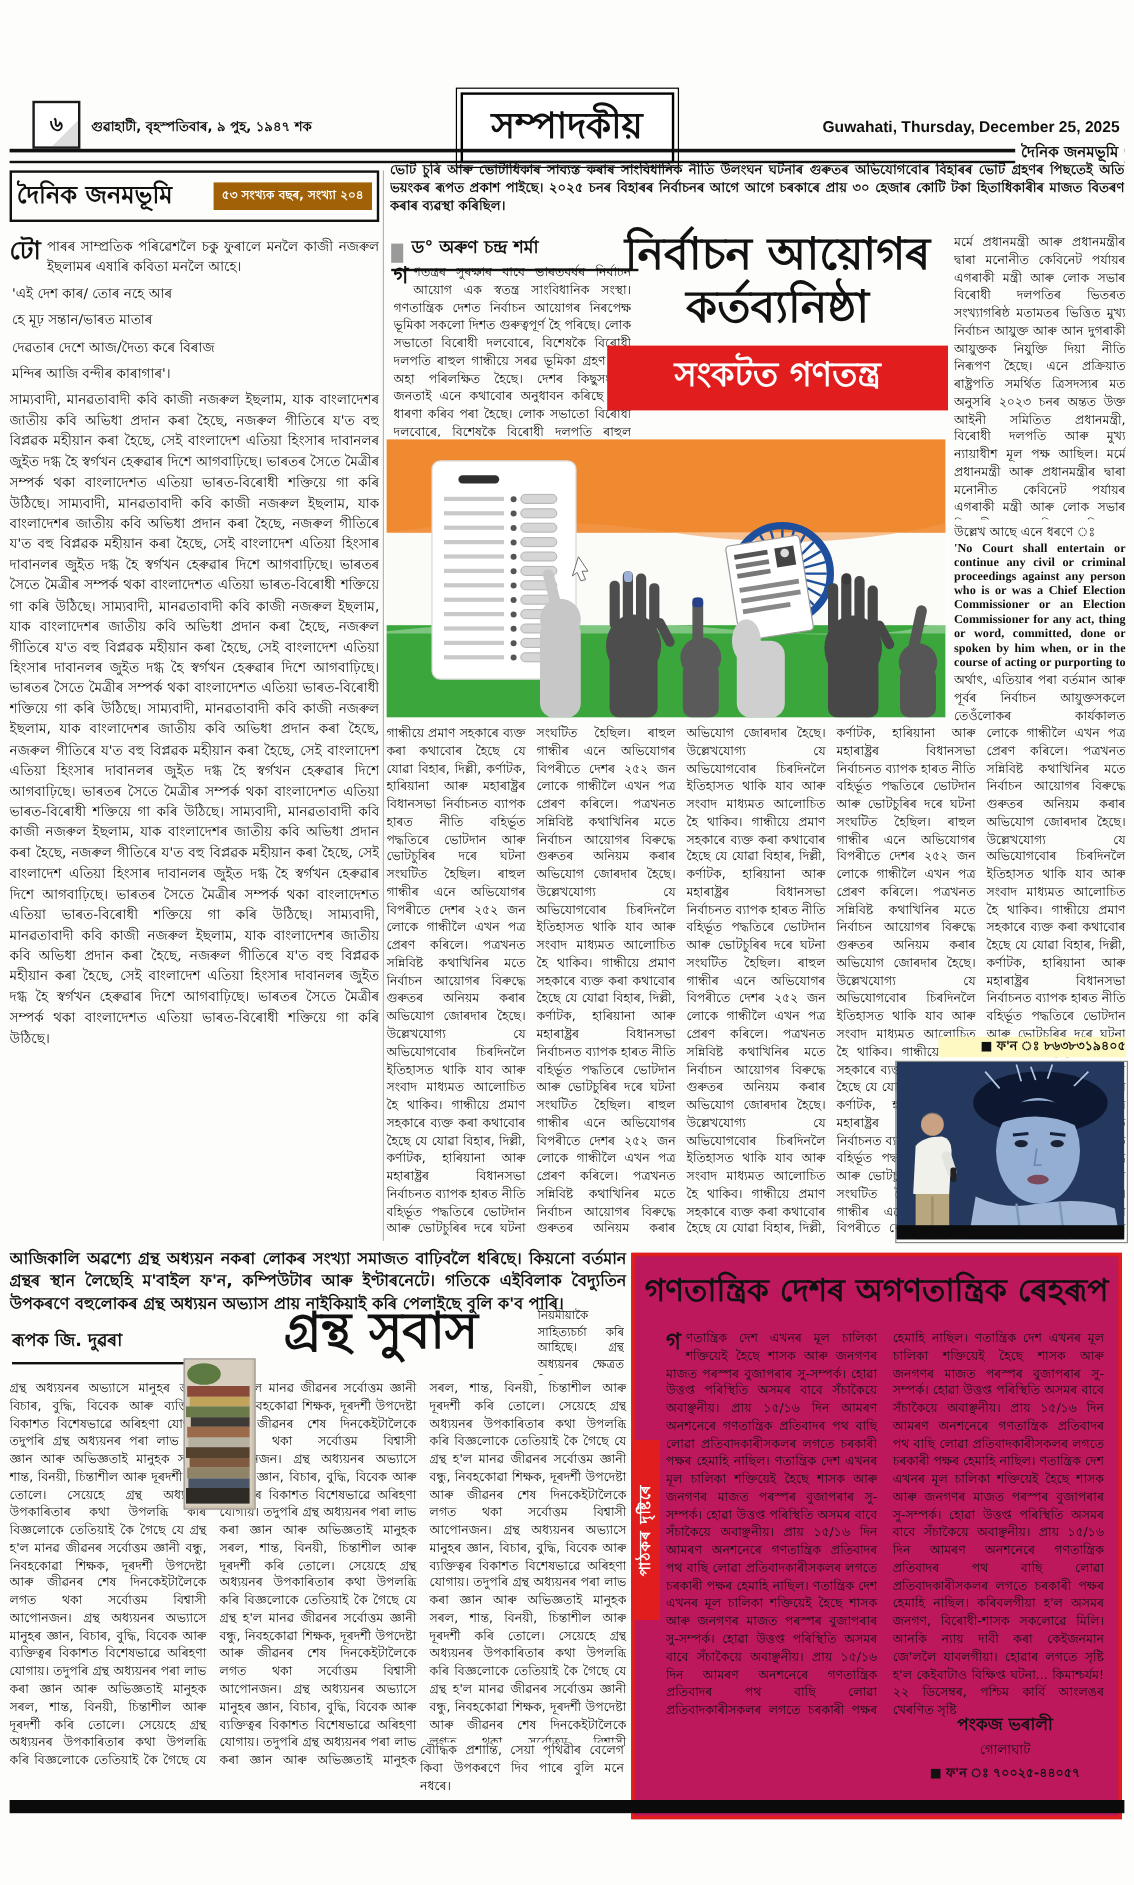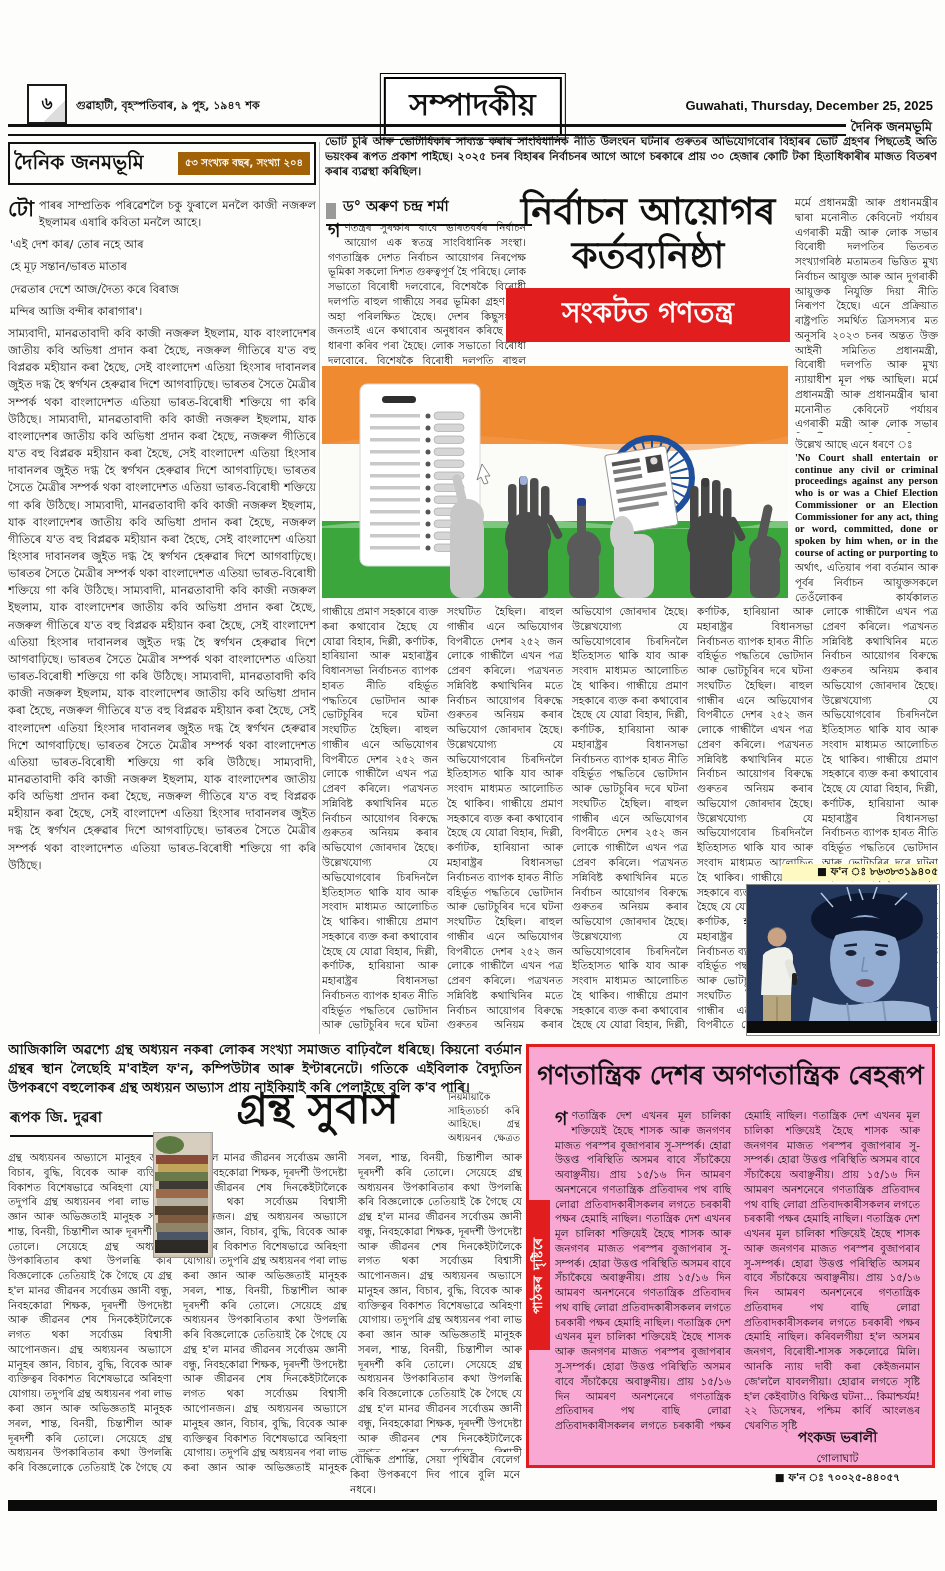--- a/index.html
+++ b/index.html
@@ -53,21 +53,21 @@
   
   .bk-lead{left:8px;top:1040px;width:514px;height:60px;font-size:13.4px;font-weight:bold;line-height:1.42;}
   .bk-byline{left:10px;top:1106px;width:180px;font-size:14.5px;font-weight:800;border-bottom:2px solid #111;padding-bottom:5px;}
   .bk-headline{left:190px;top:1086px;width:255px;text-align:center;font-size:42px;font-weight:900;line-height:1.1;}
   .bk-mini{left:448px;top:1090px;width:72px;height:56px;font-size:9.8px;line-height:1.4;}
   .bk-body{left:8px;top:1150px;width:514px;height:330px;column-count:3;column-gap:11px;}
   .bk-img{left:153px;top:1132px;width:58px;height:124px;border:1px solid #999;background:#cfc3ae;}
   .bk-end{left:350px;top:1452px;width:170px;background:#fdfdfb;}
   .bk-phone{font-size:10.5px;font-weight:bold;text-align:right;margin-top:2px;}
   
-  .lt-box{left:526px;top:1044px;width:409px;height:424px;border:3px solid #e21d1d;background:#f9a8d4;box-sizing:border-box;}
+  .lt-box{left:526px;top:1044px;width:409px;height:472px;border:3px solid #e21d1d;background:#be185d;box-sizing:border-box;}
   .lt-headline{margin-top:8px;text-align:center;font-size:26px;font-weight:900;}
   .lt-body{margin:9px 12px 0 26px;height:330px;column-count:2;column-gap:13px;}
   .lt-tab{left:526px;top:1200px;width:24px;height:150px;background:#e21d1d;color:#fff;
     display:flex;align-items:center;justify-content:center;}
   .lt-tab span{writing-mode:vertical-rl;transform:rotate(180deg);font-size:12.5px;font-weight:bold;letter-spacing:1px;}
   .lt-author{left:745px;top:1426px;width:185px;text-align:center;}
   .lt-author .nm{font-size:14px;font-weight:800;}
   .lt-author .pl{font-size:11px;}
   .lt-author .ph{font-size:10.5px;font-weight:bold;margin-top:1px;}
   .black-bar{left:8px;top:1500px;width:929px;height:11px;background:#0b0b0b;}

